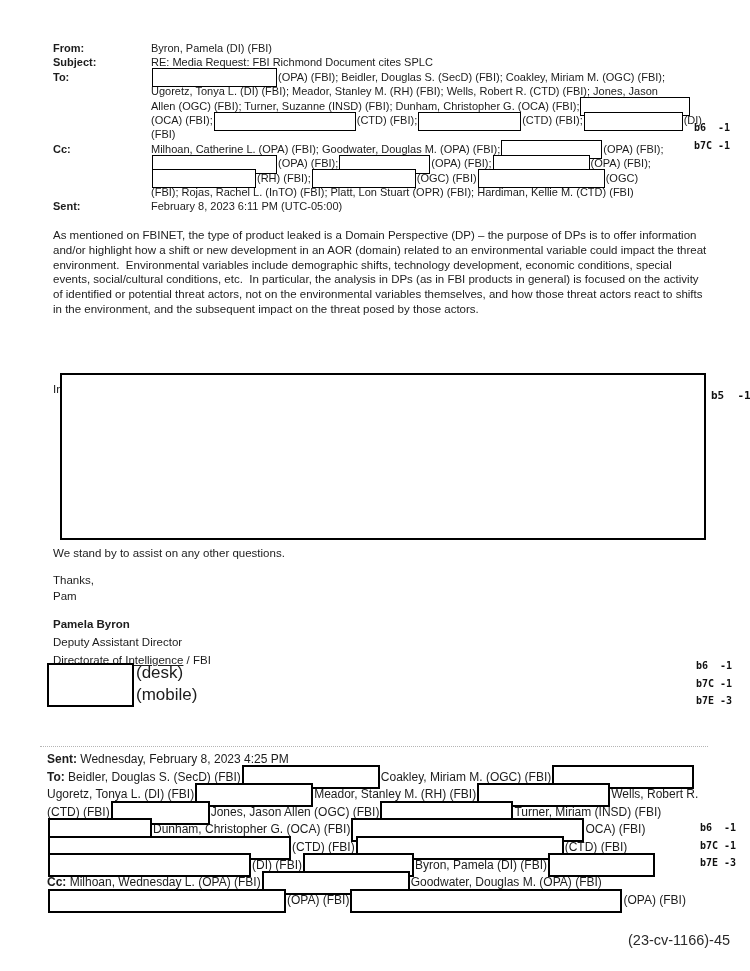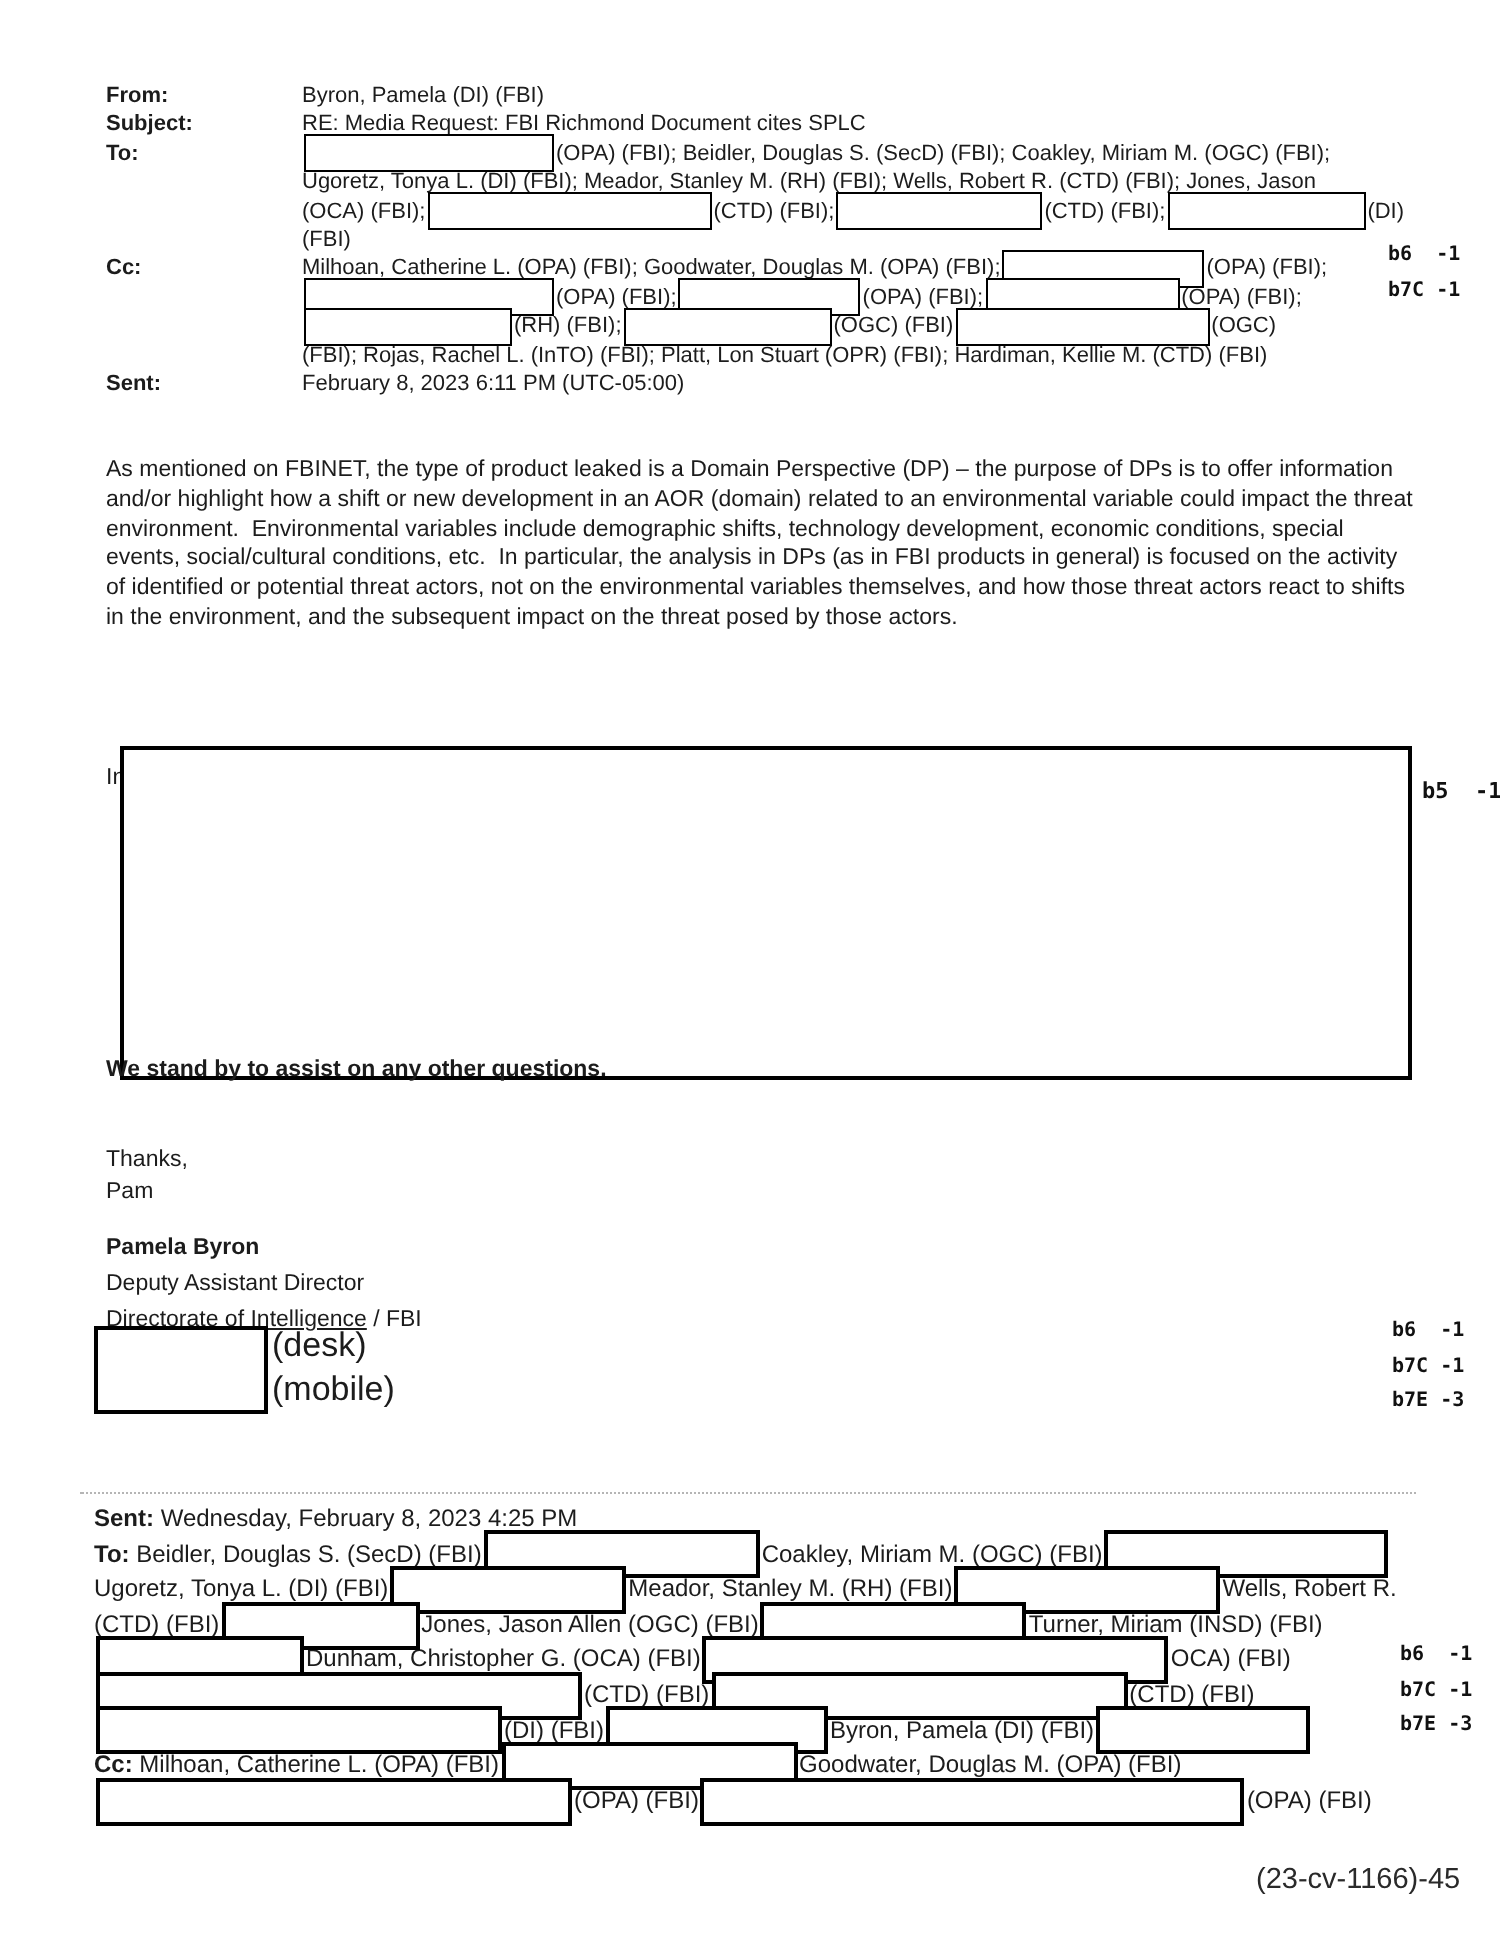--- a/index.html
+++ b/index.html
@@ -61,20 +61,21 @@
         <div class="hdr-label">Subject:</div>
         <div class="hdr-lines">
           <div class="line"><span>RE: Media Request: FBI Richmond Document cites SPLC</span></div>
         </div>
       </div>
       <div class="hdr-row">
         <div class="hdr-label">To:</div>
         <div class="hdr-lines">
           <div class="line"><span class="redact" style="width: 125px;"></span><span>(OPA) (FBI); Beidler, Douglas S. (SecD) (FBI); Coakley, Miriam M. (OGC) (FBI);</span></div>
           <div class="line"><span>Ugoretz, Tonya L. (DI) (FBI); Meador, Stanley M. (RH) (FBI); Wells, Robert R. (CTD) (FBI); Jones, Jason</span></div>
+          <div class="line"><span>Allen (OGC) (FBI); Turner, Suzanne (INSD) (FBI); Dunham, Christopher G. (OCA) (FBI);</span><span class="redact" style="width: 110px;"></span></div>
           <div class="line"><span>(OCA) (FBI);</span><span class="redact" style="width: 142px;"></span><span>(CTD) (FBI);</span><span class="redact" style="width: 103px;"></span><span>(CTD) (FBI);</span><span class="redact" style="width: 99px;"></span><span>(DI)</span></div>
           <div class="line"><span>(FBI)</span></div>
         </div>
       </div>
       <div class="hdr-row">
         <div class="hdr-label">Cc:</div>
         <div class="hdr-lines">
           <div class="line"><span>Milhoan, Catherine L. (OPA) (FBI); Goodwater, Douglas M. (OPA) (FBI);</span><span class="redact" style="width: 101px;"></span><span>(OPA) (FBI);</span></div>
           <div class="line"><span class="redact" style="width: 125px;"></span><span>(OPA) (FBI);</span><span class="redact" style="width: 91px;"></span><span>(OPA) (FBI);</span><span class="redact" style="width: 97px;"></span><span>(OPA) (FBI);</span></div>
           <div class="line"><span class="redact" style="width: 104px;"></span><span>(RH) (FBI);</span><span class="redact" style="width: 104px;"></span><span>(OGC) (FBI)</span><span class="redact" style="width: 127px;"></span><span>(OGC)</span></div>
@@ -88,21 +89,21 @@
         </div>
       </div>
     </div>
 
   <p class="body-para" style="top:228px;">As mentioned on FBINET, the type of product leaked is a Domain Perspective (DP) – the purpose of DPs is to offer information and/or highlight how a shift or new development in an AOR (domain) related to an environmental variable could impact the threat environment.  Environmental variables include demographic shifts, technology development, economic conditions, special events, social/cultural conditions, etc.  In particular, the analysis in DPs (as in FBI products in general) is focused on the activity of identified or potential threat actors, not on the environmental variables themselves, and how those threat actors react to shifts in the environment, and the subsequent impact on the threat posed by those actors.</p>
   <p class="body-para" style="top:357px;margin-top:25px;">In that context, there are a couple of things to note with this situation:</p>
 
   <div class="big-redact"></div>
   <div class="code-b5">b5  -1</div>
 
-  <p class="body-para" style="top:528px;font-weight:bold;">We stand by to assist on any other questions.</p>
+  <p class="body-para" style="top:546px;">We stand by to assist on any other questions.</p>
 
   <div class="sig-block" style="top:572px; line-height:16px;">
     <div>Thanks,</div>
     <div>Pam</div>
   </div>
 
   <div class="sig-block" style="top:615px;">
     <div class="sig-name">Pamela Byron</div>
     <div>Deputy Assistant Director</div>
     <div><span class="underlined">Directorate of Intelligence</span><span> / FBI</span></div>
@@ -116,21 +117,21 @@
   <div class="separator"></div>
 
   <div class="e2">
       <div class="line"><span class="bold">Sent:</span><span> Wednesday, February 8, 2023 4:25 PM</span></div>
       <div class="line"><span class="bold">To:</span><span> Beidler, Douglas S. (SecD) (FBI)</span><span class="redact" style="width: 138px;"></span><span>Coakley, Miriam M. (OGC) (FBI)</span><span class="redact" style="width: 142px;"></span></div>
       <div class="line"><span>Ugoretz, Tonya L. (DI) (FBI)</span><span class="redact" style="width: 118px;"></span><span>Meador, Stanley M. (RH) (FBI)</span><span class="redact" style="width: 133px;"></span><span>Wells, Robert R.</span></div>
       <div class="line"><span>(CTD) (FBI)</span><span class="redact" style="width: 99px;"></span><span>Jones, Jason Allen (OGC) (FBI)</span><span class="redact" style="width: 133px;"></span><span>Turner, Miriam (INSD) (FBI)</span></div>
       <div class="line"><span class="redact" style="width: 104px;"></span><span>Dunham, Christopher G. (OCA) (FBI)</span><span class="redact" style="width: 233px;"></span><span>OCA) (FBI)</span></div>
       <div class="line"><span class="redact" style="width: 243px;"></span><span>(CTD) (FBI)</span><span class="redact" style="width: 208px;"></span><span>(CTD) (FBI)</span></div>
       <div class="line"><span class="redact" style="width: 203px;"></span><span>(DI) (FBI)</span><span class="redact" style="width: 111px;"></span><span>Byron, Pamela (DI) (FBI)</span><span class="redact" style="width: 107px;"></span></div>
-      <div class="line"><span class="bold">Cc:</span><span> Milhoan, Catherine L. (OPA) (FBI)</span><span class="redact" style="width: 148px;"></span><span>Goodwater, Douglas M. (OPA) (FBI)</span></div>
+      <div class="line"><span class="bold">Cc:</span><span> Milhoan, Wednesday L. (OPA) (FBI)</span><span class="redact" style="width: 148px;"></span><span>Goodwater, Douglas M. (OPA) (FBI)</span></div>
       <div class="line"><span class="redact" style="width: 238px;"></span><span>(OPA) (FBI)</span><span class="redact" style="width: 272px;"></span><span>(OPA) (FBI)</span></div>
     </div>
 
   <div class="codes codes-header"><div>b6  -1</div><div>b7C -1</div></div>
   <div class="codes codes-sig"><div>b6  -1</div><div>b7C -1</div><div>b7E -3</div></div>
   <div class="codes codes-e2"><div>b6  -1</div><div>b7C -1</div><div>b7E -3</div></div>
 
   <div class="watermark">(23-cv-1166)-45</div>
 
 </div>

